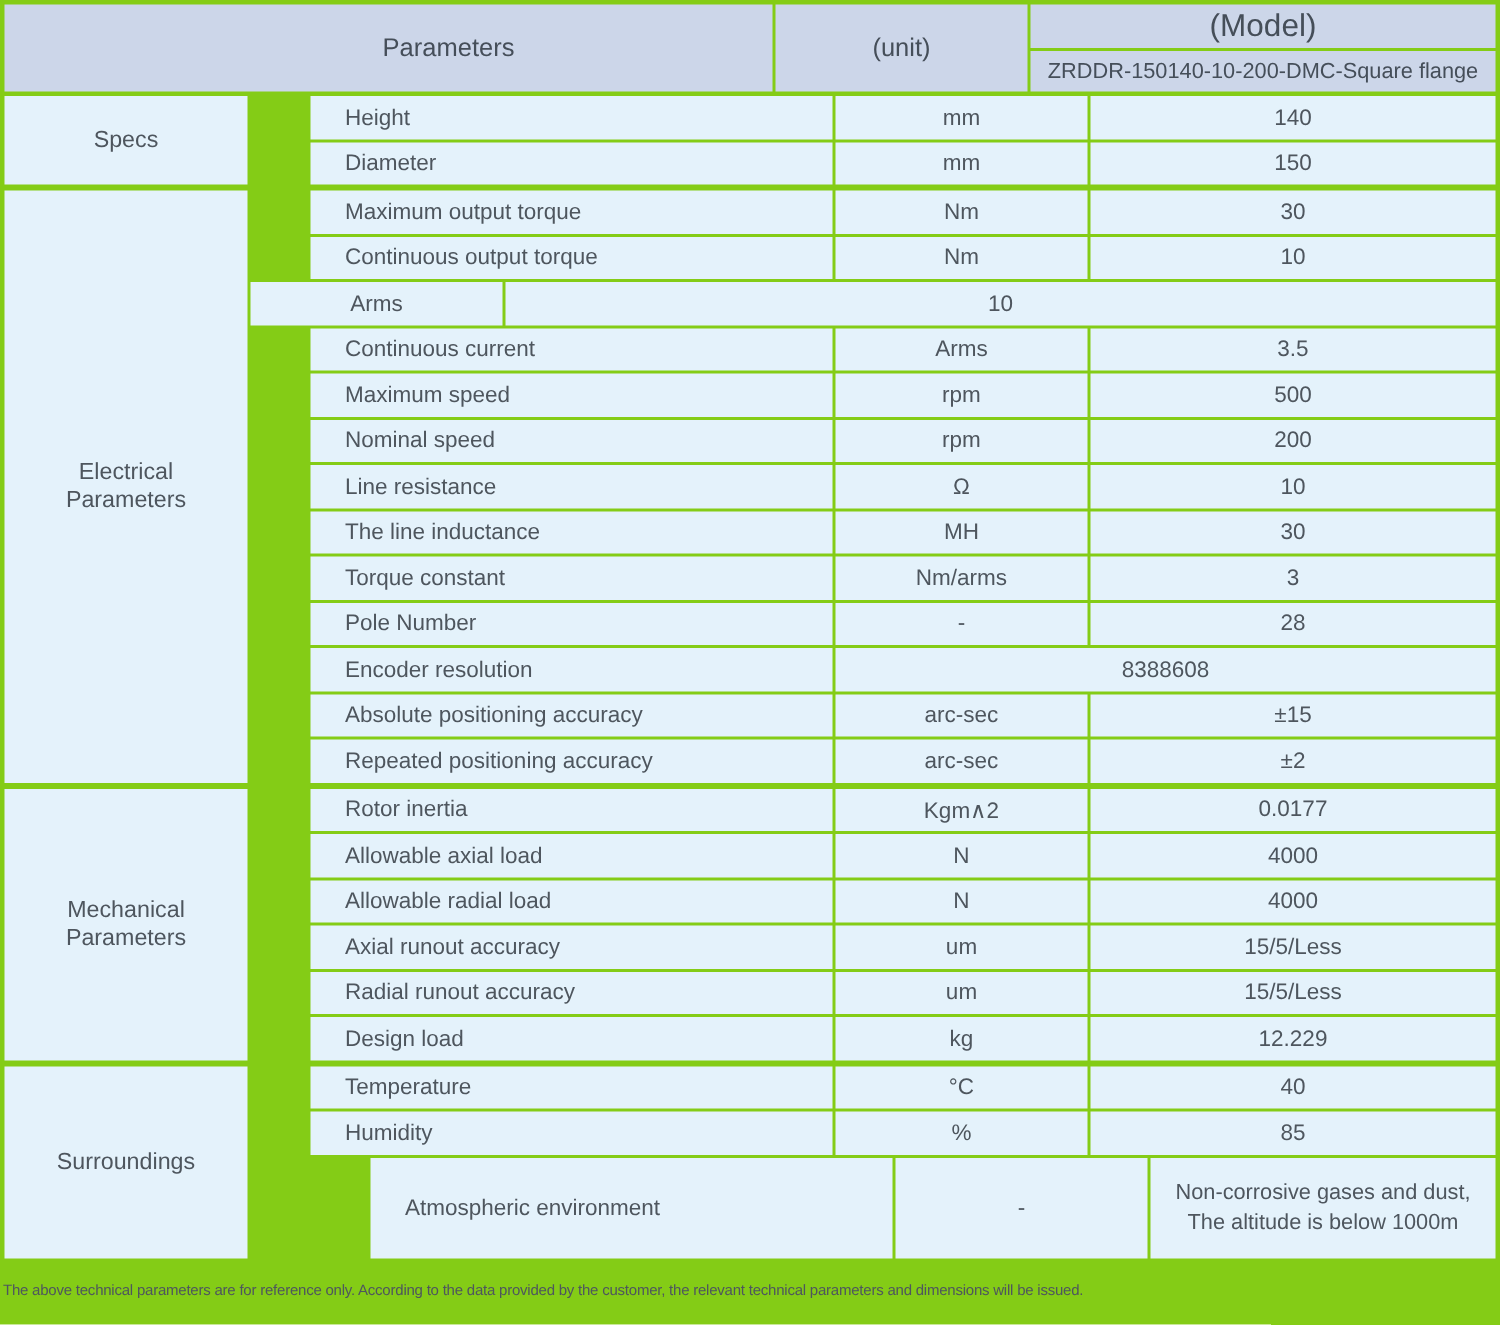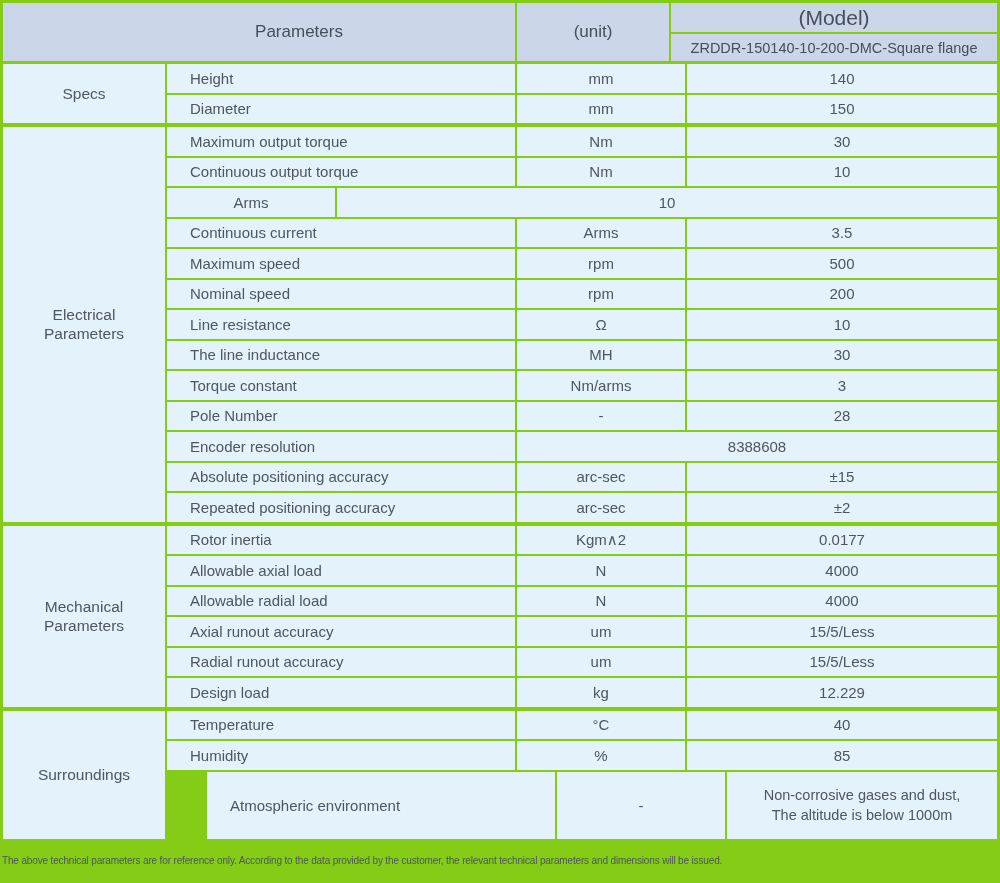--- a/index.html
+++ b/index.html
@@ -13,38 +13,38 @@
 
   .spec-table { position:absolute; left:3px; top:3px; width:994px; display:flex; flex-direction:column; }
 
   
   .header-row { display:flex; gap:2px; height:58px; margin-bottom:3px; }
   .h-cell { background:#ccd6e9; color:#454e59; }
   .h-params {
     width:512px; display:flex; align-items:center; justify-content:center;
     padding-left:80px; font-size:17px;
   }
-  .h-unit { width:152px; display:flex; align-items:center; justify-content:center; font-size:17px; }
+  .h-unit { width:168px; display:flex; align-items:center; justify-content:center; font-size:17px; }
   .h-model { flex:1; display:flex; flex-direction:column; gap:2px; background:transparent; }
   .h-model-top { height:29px; background:#ccd6e9; display:flex; align-items:center; justify-content:center; font-size:21px; color:#454e59; }
   .h-model-bottom { flex:1; background:#ccd6e9; display:flex; align-items:center; justify-content:center; font-size:14.5px; color:#454e59; }
 
   
   .section { display:flex; gap:2px; margin-bottom:4px; }
   .section:last-child { margin-bottom:0; }
   .group-cell {
     width:162px; background:#e4f2fb; display:flex; align-items:center; justify-content:center;
     text-align:center; font-size:15.5px; line-height:1.25;
   }
   .group-cell span { display:inline-block; max-width:106px; }
   .rows { flex:1; display:flex; flex-direction:column; gap:2px; }
   .row { display:flex; gap:2px; height:28.5px; }
   .row.tall { height:67px;padding-left:40px; }
   .cell { background:#e4f2fb; display:flex; align-items:center; font-size:15px; }
-  .c-name { width:348px; padding-left:23px; }
+  .c-name { width:348px; padding-left:23px;margin-left:40px; }
   .c-unit { width:168px; justify-content:center; }
   .c-value { flex:1; justify-content:center; }
   .two-line { flex-direction:column; justify-content:center; line-height:1.4; font-size:14.5px; text-align:center; }
 
   
   .footnote {
     position:absolute; left:2px; top:855px; width:996px;
     font-size:10px; letter-spacing:-0.15px; white-space:nowrap; color:#4e565e;
   }
 </style>

